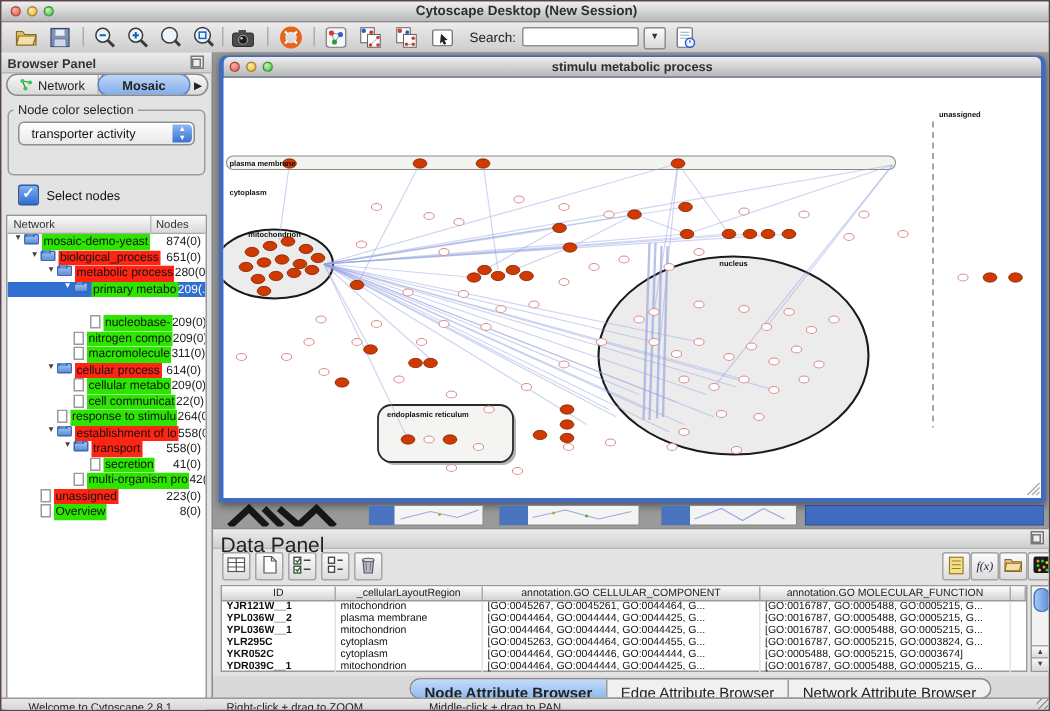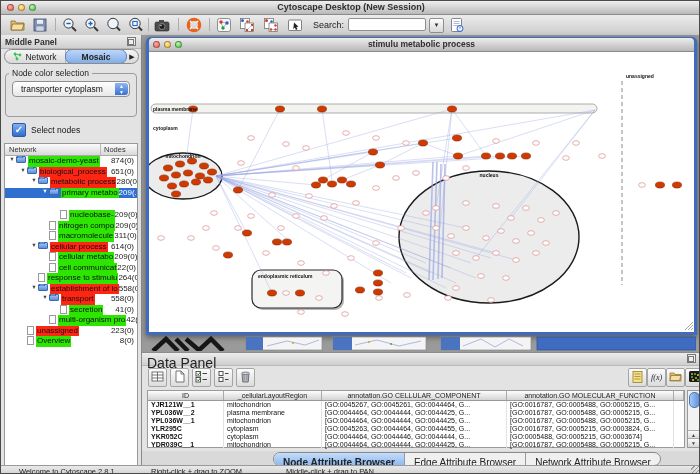--- a/index.html
+++ b/index.html
@@ -235,21 +235,21 @@
             <line x1="5.5" y1="9.5" x2="11.5" y2="9.5"></line>
           </g>
           <circle cx="12" cy="12.5" r="3" fill="#eef4ff" stroke="#2a5fd2" stroke-width="1"></circle>
           <line x1="12" y1="10.8" x2="12" y2="12.5" stroke="#2a5fd2" stroke-width=".9"></line>
         </svg>
       </div>
   </div>
 
   <div class="cpanel">
     <div class="cp-head">
-      <div class="cp-title">Middle Panel</div>
+      <div class="cp-title">Browser Panel</div>
       <div class="float-ico"></div>
     </div>
     <div class="cp-tabs">
       <div class="cp-tab">
         <svg width="9" height="9" viewBox="0 0 9 9">
             <g stroke="#2a8a2a" stroke-width=".7">
               <line x1="2" y1="2" x2="7" y2="3"></line>
               <line x1="2" y1="2" x2="4" y2="7"></line>
             </g>
             <circle cx="2" cy="2" r="1.4" fill="#35c94e"></circle>
@@ -259,21 +259,21 @@
         <span>Network</span>
       </div>
       <div class="cp-tab sel">
         <span>Mosaic</span>
       </div>
       <div class="cp-tab-arrow">▶</div>
     </div>
     <div class="groupbox"></div>
     <div class="group-label" style="top:33px;">Node color selection</div>
     <div class="mac-select">
-      <span>transporter cytoplasm</span>
+      <span>transporter activity</span>
       <div class="stepper">▲<br>▼</div>
     </div>
     <div class="checkrow">
       <div class="checkbox">✓</div>
       <div class="checklabel">Select nodes</div>
     </div>
     <div class="tree-box">
       <div class="tree-cols">
         <div class="c1">Network</div>
         <div class="c2">Nodes</div>

